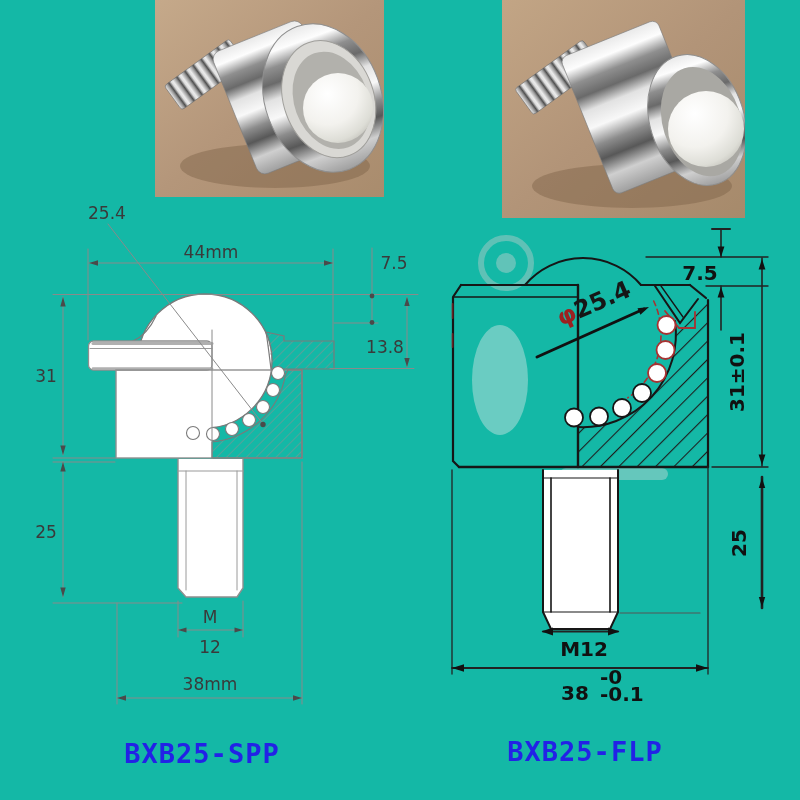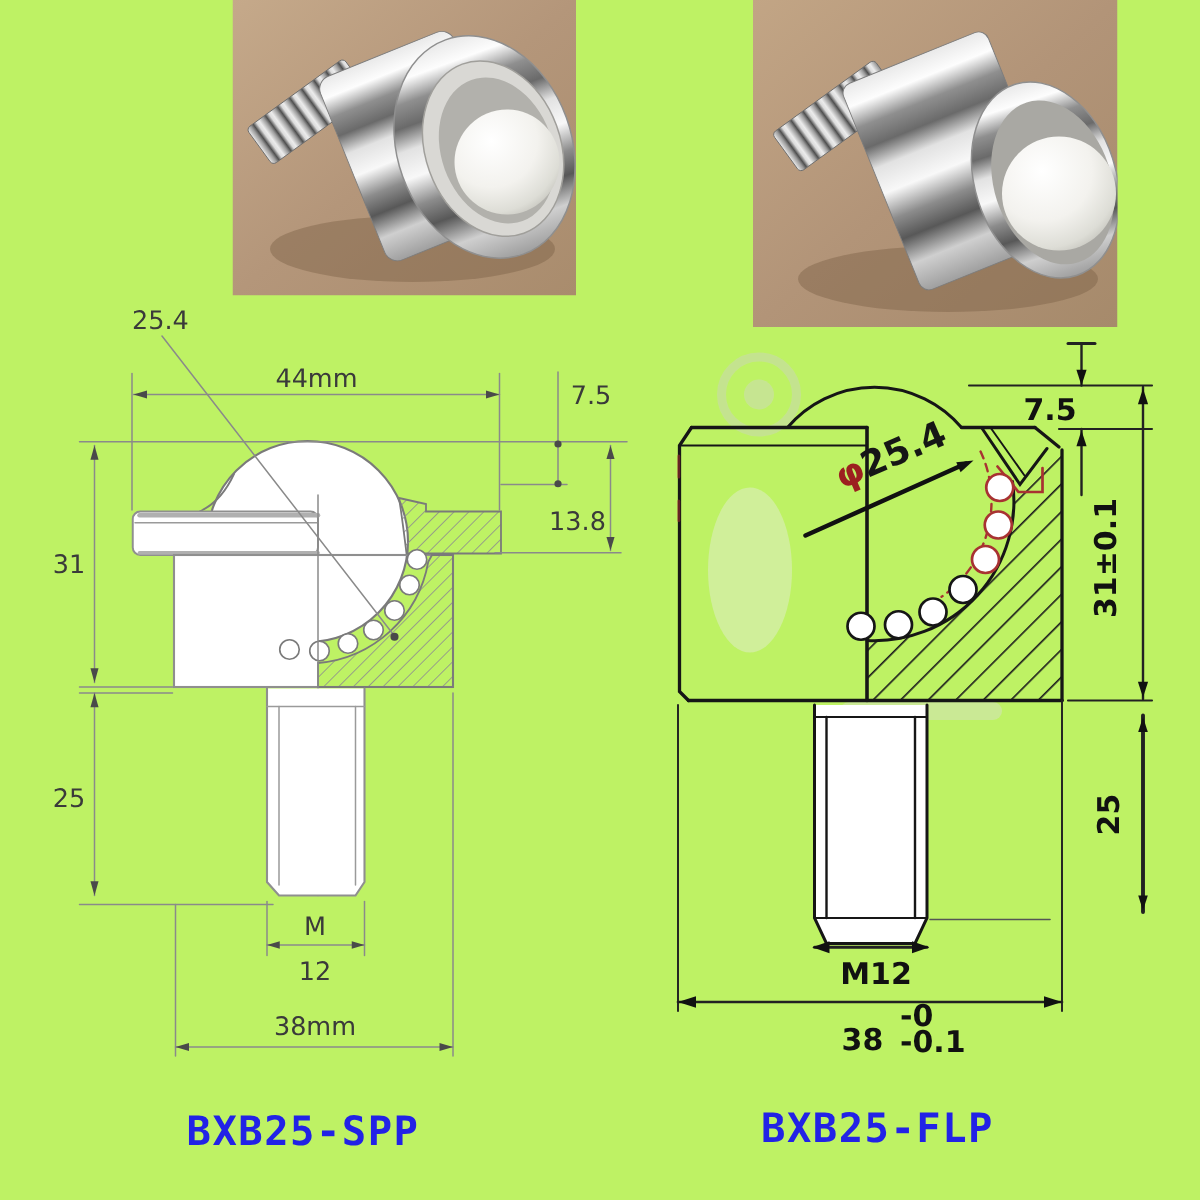--- a/index.html
+++ b/index.html
@@ -1,16 +1,16 @@
 <!DOCTYPE html>
 <html><head>
 <meta charset="utf-8">
 <style>
   html,body{margin:0;padding:0;background:#ffffff;}
-  #stage{position:relative;width:800px;height:800px;background:#bef264;overflow:hidden;
+  #stage{position:relative;width:800px;height:800px;background:#14b8a6;overflow:hidden;
          font-family:"DejaVu Sans",sans-serif;}
   .photo{position:absolute;}
   .photo svg{display:block;}
   #main-drawing{position:absolute;left:0;top:0;}
   text{font-family:"DejaVu Sans",sans-serif;}
   .dimtxt{fill:#3a3a3a;font-size:17px;}
   .dimtxtR{fill:#111111;font-size:20px;font-weight:bold;}
   .modeltxt{font-family:"DejaVu Sans Mono",monospace;font-weight:bold;font-size:27px;letter-spacing:1px;}
 </style>
 </head>

